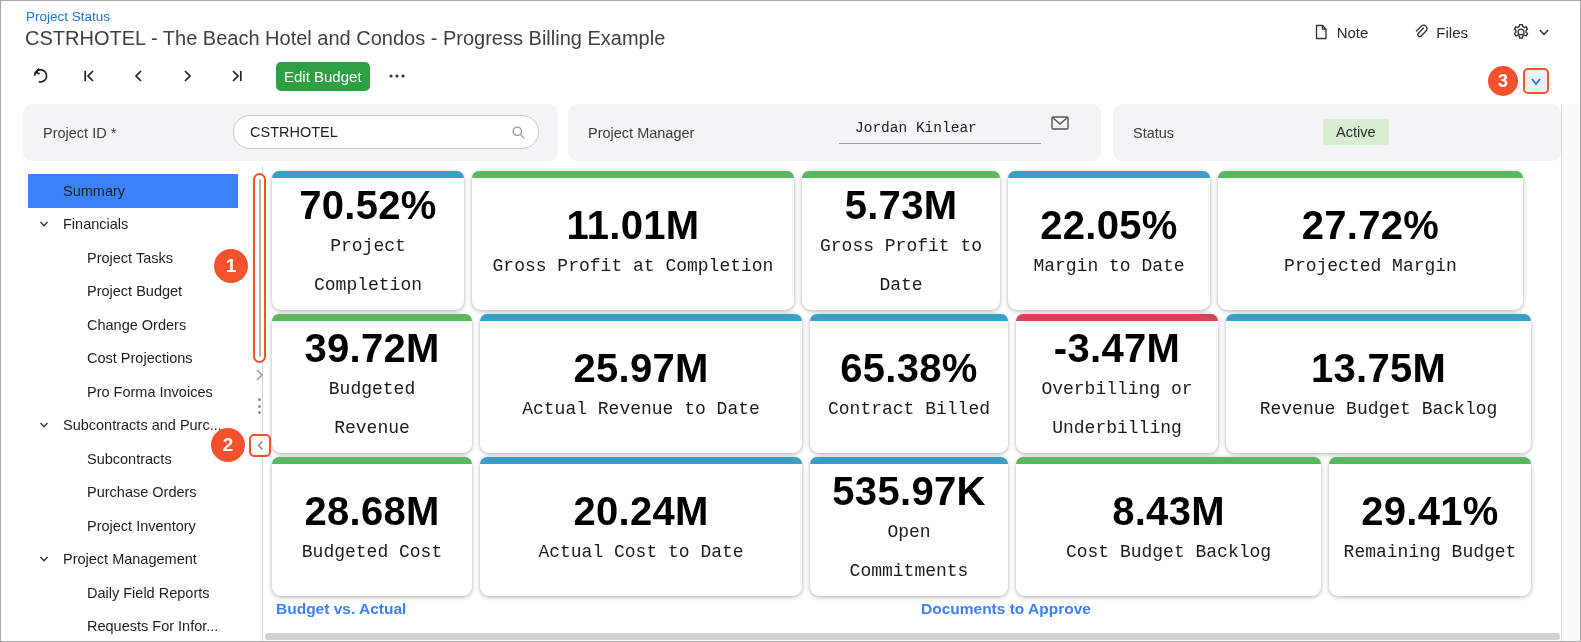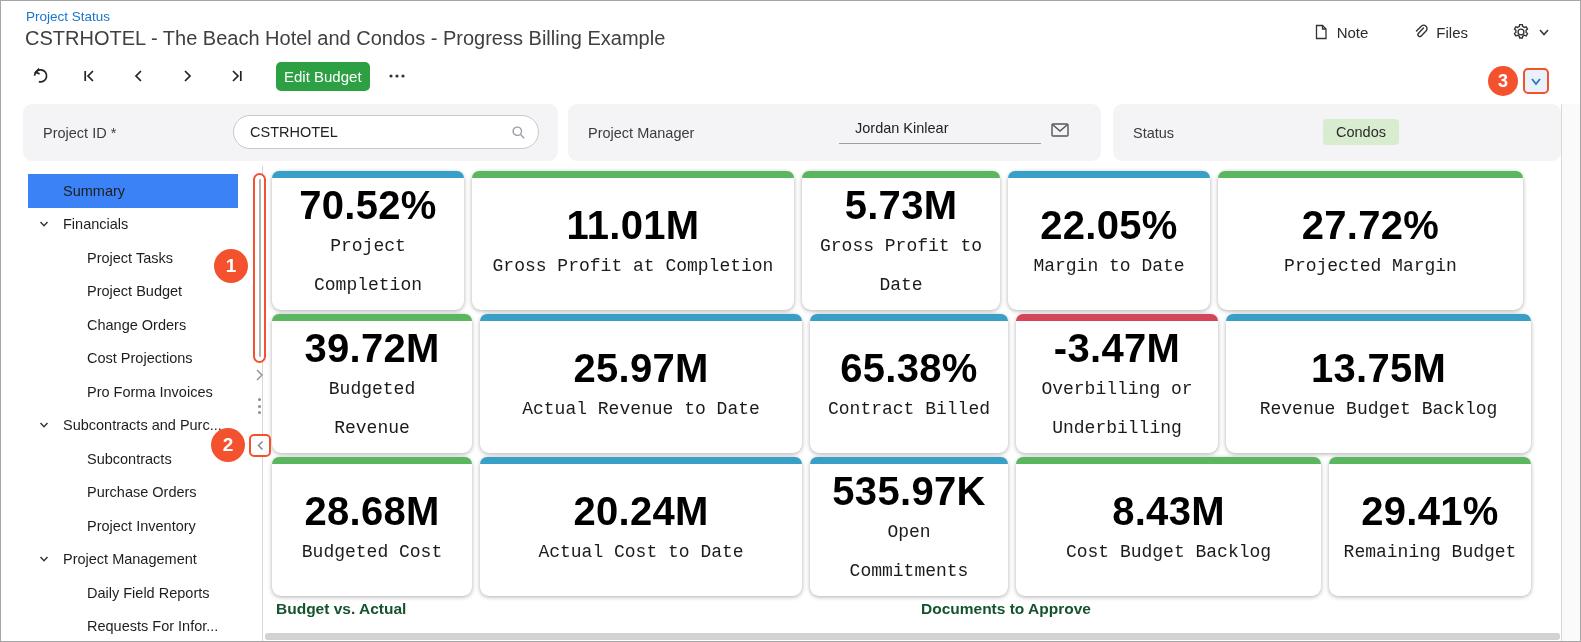--- a/index.html
+++ b/index.html
@@ -33,21 +33,21 @@
   
   .fpanel{position:absolute;top:103px;height:57px;background:#f4f4f6;border-radius:9px;}
   .fp1{left:22px;width:535px;}
   .fp2{left:567px;width:533px;}
   .fp3{left:1112px;width:448px;}
   .flabel{position:absolute;left:20px;top:50%;transform:translateY(-50%);font-size:14.5px;color:#3c3c3c;}
   .finput{position:absolute;left:210px;top:11px;width:306px;height:34px;background:#fff;
           border:1px solid #c9c9c9;border-radius:17px;display:flex;align-items:center;
           justify-content:space-between;padding:0 12px 0 16px;box-sizing:border-box;
           font-size:14.5px;color:#222;cursor:text;}
-  .fvalue-wrap{position:absolute;left:271px;top:12px;display:flex;align-items:center;}
+  .fvalue-wrap{position:absolute;left:271px;top:12px;display:flex;align-items:flex-start;font-family:Liberation Mono, monospace;}
   .fvalue{width:202px;border-bottom:1px solid #9e9e9e;padding:4px 0 7px 16px;font-size:14.5px;
           color:#222;box-sizing:border-box;cursor:text;}
   .envelope{margin-left:10px;display:flex;}
   .badge{position:absolute;left:210px;top:15px;background:#d8ecd0;border-radius:4px;
          padding:5px 13px;font-size:14.5px;color:#2a2a2a;}
 
   
   .sidebar{position:absolute;left:0;top:165px;width:262px;height:477px;border-right:1px solid #d6d6d6;
            box-sizing:border-box;padding-top:8px;overflow:hidden;}
   .nav-item{position:relative;height:33.5px;display:flex;align-items:center;font-size:14.5px;
@@ -73,21 +73,21 @@
   .tiles{position:absolute;left:271px;top:170px;}
   .tile-row{display:flex;gap:8px;margin-bottom:4px;}
   .tile{position:relative;height:139px;background:#fff;border-radius:9px;
         box-shadow:0 1px 4px rgba(50,50,50,.4);display:flex;flex-direction:column;align-items:center;
         justify-content:center;padding-top:7px;box-sizing:border-box;cursor:pointer;}
   .tile-bar{position:absolute;top:0;left:0;right:0;height:7px;border-radius:9px 9px 0 0;}
   .tile-value{font-size:40px;font-weight:700;color:#000;line-height:1.1;letter-spacing:.3px;}
   .tile-label{font-size:18px;color:#1b1b1b;text-align:center;line-height:2.15;white-space:pre-line;font-family:Liberation Mono, monospace;}
 
   
-  .flink{position:absolute;top:599px;font-size:15.5px;font-weight:bold;color:#14532d;cursor:pointer;
+  .flink{position:absolute;top:599px;font-size:15.5px;font-weight:bold;color:#3b82f6;cursor:pointer;
          text-decoration:none;}
   .hscroll{position:absolute;left:264px;top:632px;width:1295px;height:7px;background:#d2d2d2;border-radius:3px;}
   .vscroll{position:absolute;left:1560px;top:103px;bottom:0;width:20px;background:#fafafa;
            border-left:1px solid #d8d8d8;}
 </style>
 </head>
 <body>
 
 <div class="screen">
 
@@ -184,21 +184,21 @@
         <svg width="18" height="14" viewBox="0 0 18 14">
           <rect x="1" y="1" width="16" height="12" rx="1" fill="none" stroke="#555" stroke-width="1.4"></rect>
           <polyline points="1.8,1.8 9,8 16.2,1.8" fill="none" stroke="#555" stroke-width="1.4"></polyline>
         </svg>
       </span>
     </div>
   </div>
 
   <div class="fpanel fp3">
     <span class="flabel">Status</span>
-    <span class="badge">Condos</span>
+    <span class="badge">Active</span>
   </div>
 
   <nav class="sidebar">
       <div class="nav-item lvl1 selected">
 
     <span>Summary</span>
   </div>
       <div class="nav-item lvl0">
     <span class="caret">
       <svg width="10" height="9" viewBox="0 0 10 9">

